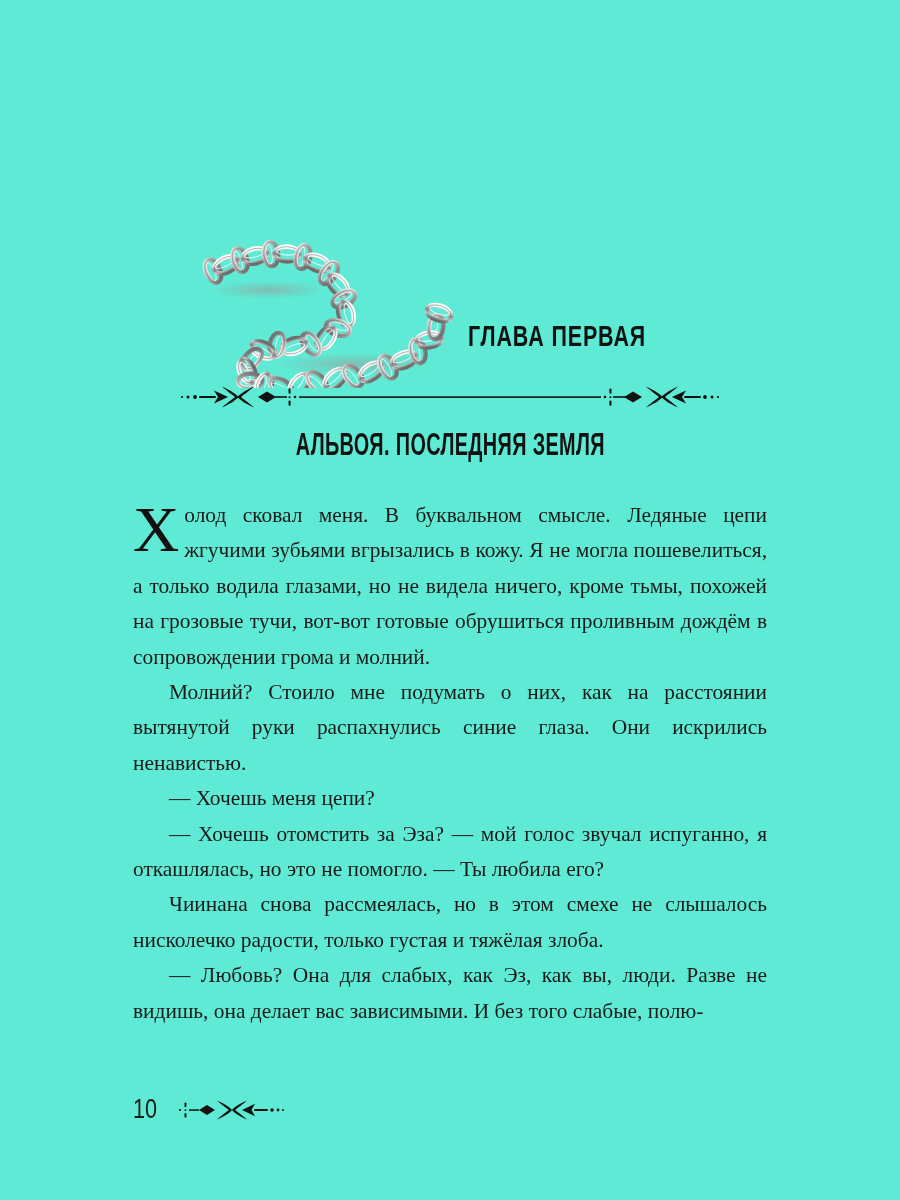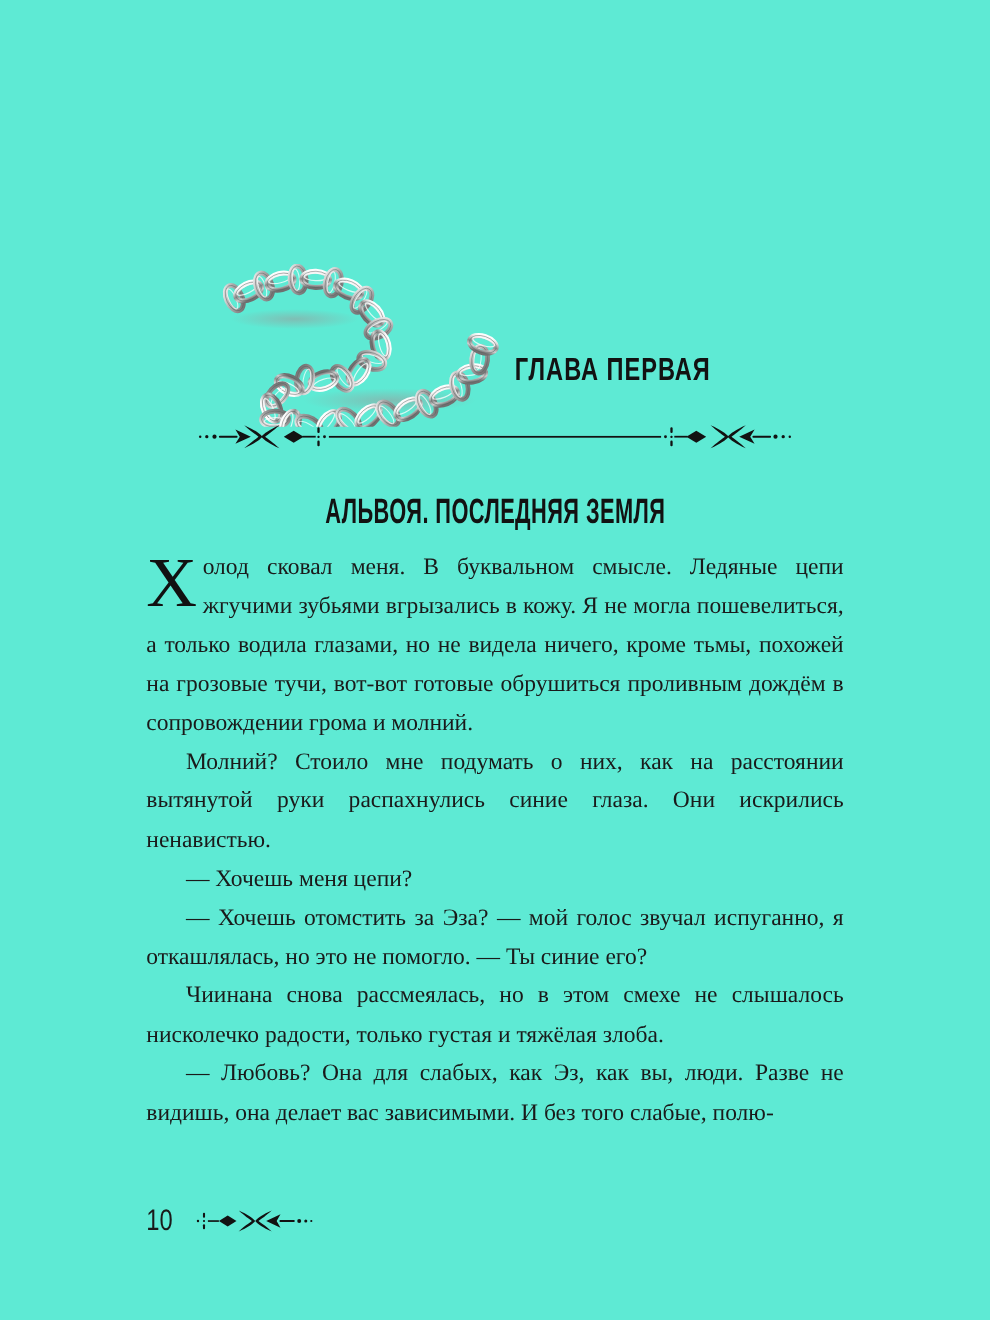--- a/index.html
+++ b/index.html
@@ -73,21 +73,20 @@
     left: 0;
     top: 428px;
     width: 900px;
     text-align: center;
     font-family: "Liberation Sans Narrow", "Liberation Sans", "DejaVu Sans", sans-serif;
     font-weight: 700;
     font-size: 32px;
     letter-spacing: 0.6px;
     line-height: 1;
     color: #121212;
-    margin-top: 20px;
   }
   .section-title > span {
     display: inline-block;
     transform: scaleX(0.62);
     transform-origin: center center;
     white-space: nowrap;
   }
 
   
   .textblock {
@@ -288,21 +287,21 @@
 
     <div class="section-title">
       <span>АЛЬВОЯ. ПОСЛЕДНЯЯ ЗЕМЛЯ</span>
     </div>
   </div>
 
   <div class="textblock" id="textblock">
       <p class="first"><span class="dropcap">Х</span>олод сковал меня. В буквальном смысле. Ледяные цепи жгучими зубьями вгрызались в кожу. Я не могла пошевелиться, а только водила глазами, но не видела ничего, кроме тьмы, похожей на грозовые тучи, вот-вот готовые обрушиться проливным дождём в сопровождении грома и молний.</p>
       <p>Молний? Стоило мне подумать о них, как на расстоянии вытянутой руки распахнулись синие глаза. Они искрились ненавистью.</p>
       <p>— Хочешь меня цепи?</p>
-      <p>— Хочешь отомстить за Эза? — мой голос звучал испуганно, я откашлялась, но это не помогло. — Ты синие его?</p>
+      <p>— Хочешь отомстить за Эза? — мой голос звучал испуганно, я откашлялась, но это не помогло. — Ты любила его?</p>
       <p>Чиинана снова рассмеялась, но в этом смехе не слышалось нисколечко радости, только густая и тяжёлая злоба.</p>
       <p>— Любовь? Она для слабых, как Эз, как вы, люди. Разве не видишь, она делает вас зависимыми. И без того слабые, полю-</p>
     </div>
 
   <div class="footer">
     <div class="folio">10</div>
     <div class="footer-orn">
       <svg viewBox="0 0 140 30" xmlns="http://www.w3.org/2000/svg" aria-hidden="true">
         <g fill="#121212">
 

